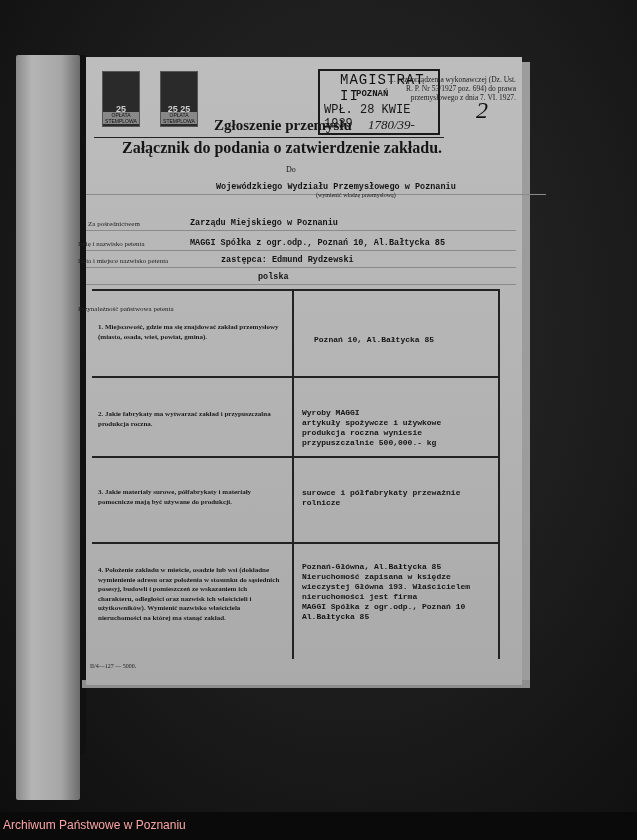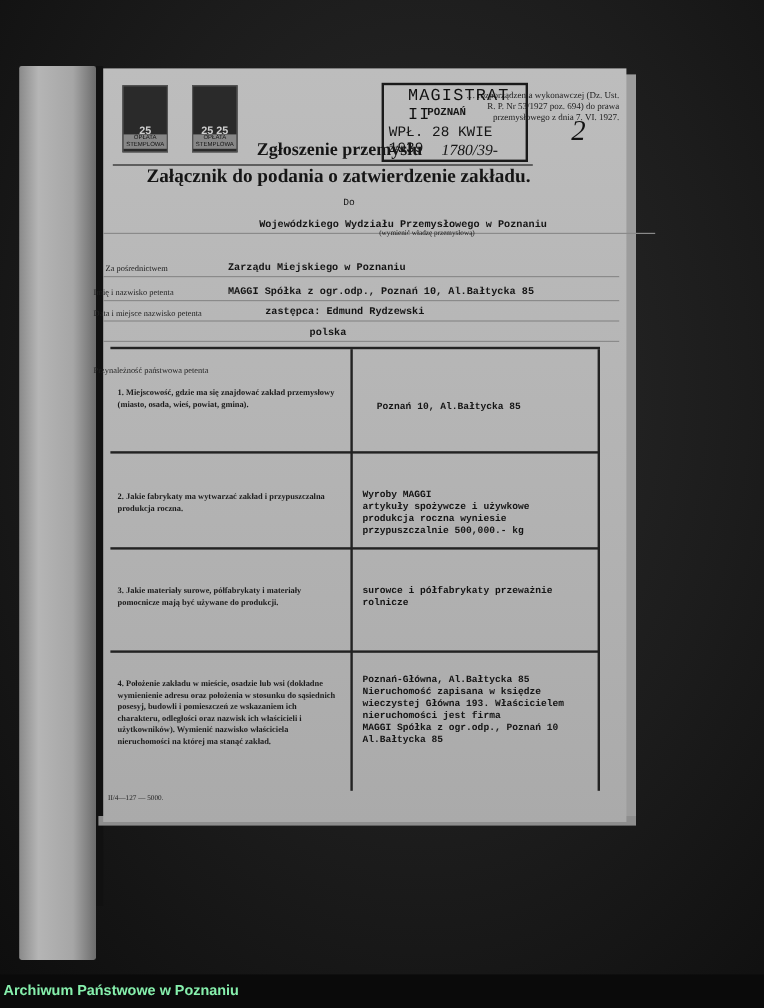--- a/index.html
+++ b/index.html
@@ -17,34 +17,34 @@
   .magistrat .m1{position:absolute;left:20px;top:1px;font-size:14px;letter-spacing:1px;color:#111;}
   .magistrat .m2{position:absolute;left:36px;top:18px;font-size:9px;font-weight:bold;}
   .magistrat .m3{position:absolute;left:4px;top:32px;font-size:12px;}
   .magistrat .m4{position:absolute;left:4px;top:50px;font-size:8px;}
   .legal{position:absolute;left:300px;top:18px;width:130px;font-family:"Liberation Serif",serif;font-size:7.5px;text-align:right;line-height:9px;color:#222;}
   .pagenum{position:absolute;left:390px;top:40px;font-family:"Liberation Serif",serif;font-size:24px;font-style:italic;color:#111;}
   .title1{position:absolute;left:128px;top:60px;font-family:"Liberation Serif",serif;font-weight:bold;font-size:15px;}
   .handwrite{position:absolute;left:270px;top:60px;font-family:"Liberation Serif",serif;font-style:italic;font-size:13px;}
   .rule1{position:absolute;left:8px;top:80px;width:350px;height:1px;background:#222;}
   .title2{position:absolute;left:36px;top:82px;font-family:"Liberation Serif",serif;font-weight:bold;font-size:16px;}
-  .do{position:absolute;left:200px;top:108px;font-family:Liberation Mono, monospace;font-size:8px;}
+  .do{position:absolute;left:200px;top:108px;font-family:Liberation Serif, serif;font-size:8px;}
   .field{position:absolute;left:0;width:430px;height:14px;}
   .field .lbl{position:absolute;font-family:"Liberation Serif",serif;font-size:7px;top:3px;color:#222;}
   .field .val{position:absolute;font-family:"Liberation Mono",monospace;font-size:8.5px;font-weight:bold;top:1px;color:#141414;}
   .field .line{position:absolute;left:0;right:0;bottom:0;height:1px;background:#8a8a8a;}
   .hint{position:absolute;left:230px;top:135px;font-family:"Liberation Serif",serif;font-size:6px;}
   .table{position:absolute;left:6px;top:232px;width:408px;height:370px;border-top:2px solid #222;}
   .row{position:absolute;left:0;width:408px;border-bottom:2px solid #222;}
   .cell-q{position:absolute;left:0;width:196px;font-family:"Liberation Serif",serif;font-weight:bold;font-size:7px;line-height:9.5px;color:#1a1a1a;}
   .cell-a{position:absolute;left:208px;width:195px;font-family:"Liberation Mono",monospace;font-weight:bold;font-size:8px;line-height:10px;color:#141414;white-space:pre-line;}
   .vdiv{position:absolute;left:200px;top:0;width:2px;height:368px;background:#222;}
   .vdiv2{position:absolute;left:406px;top:0;width:2px;height:368px;background:#222;}
   .footer-code{position:absolute;left:4px;top:606px;font-family:"Liberation Serif",serif;font-size:6px;color:#222;}
-  .archive{position:absolute;left:3px;top:818px;font-size:12px;font-weight:bold;color:#86efac;}
+  .archive{position:absolute;left:3px;top:818px;font-size:12px;font-weight:normal;color:#fca5a5;}
 </style>
 </head>
 <body>
 
 <div class="bg"></div>
 <div class="spine"></div>
 <div class="spine-edge"></div>
 <div class="back-sheet"></div>
 <div class="page-bottom"></div>
 

